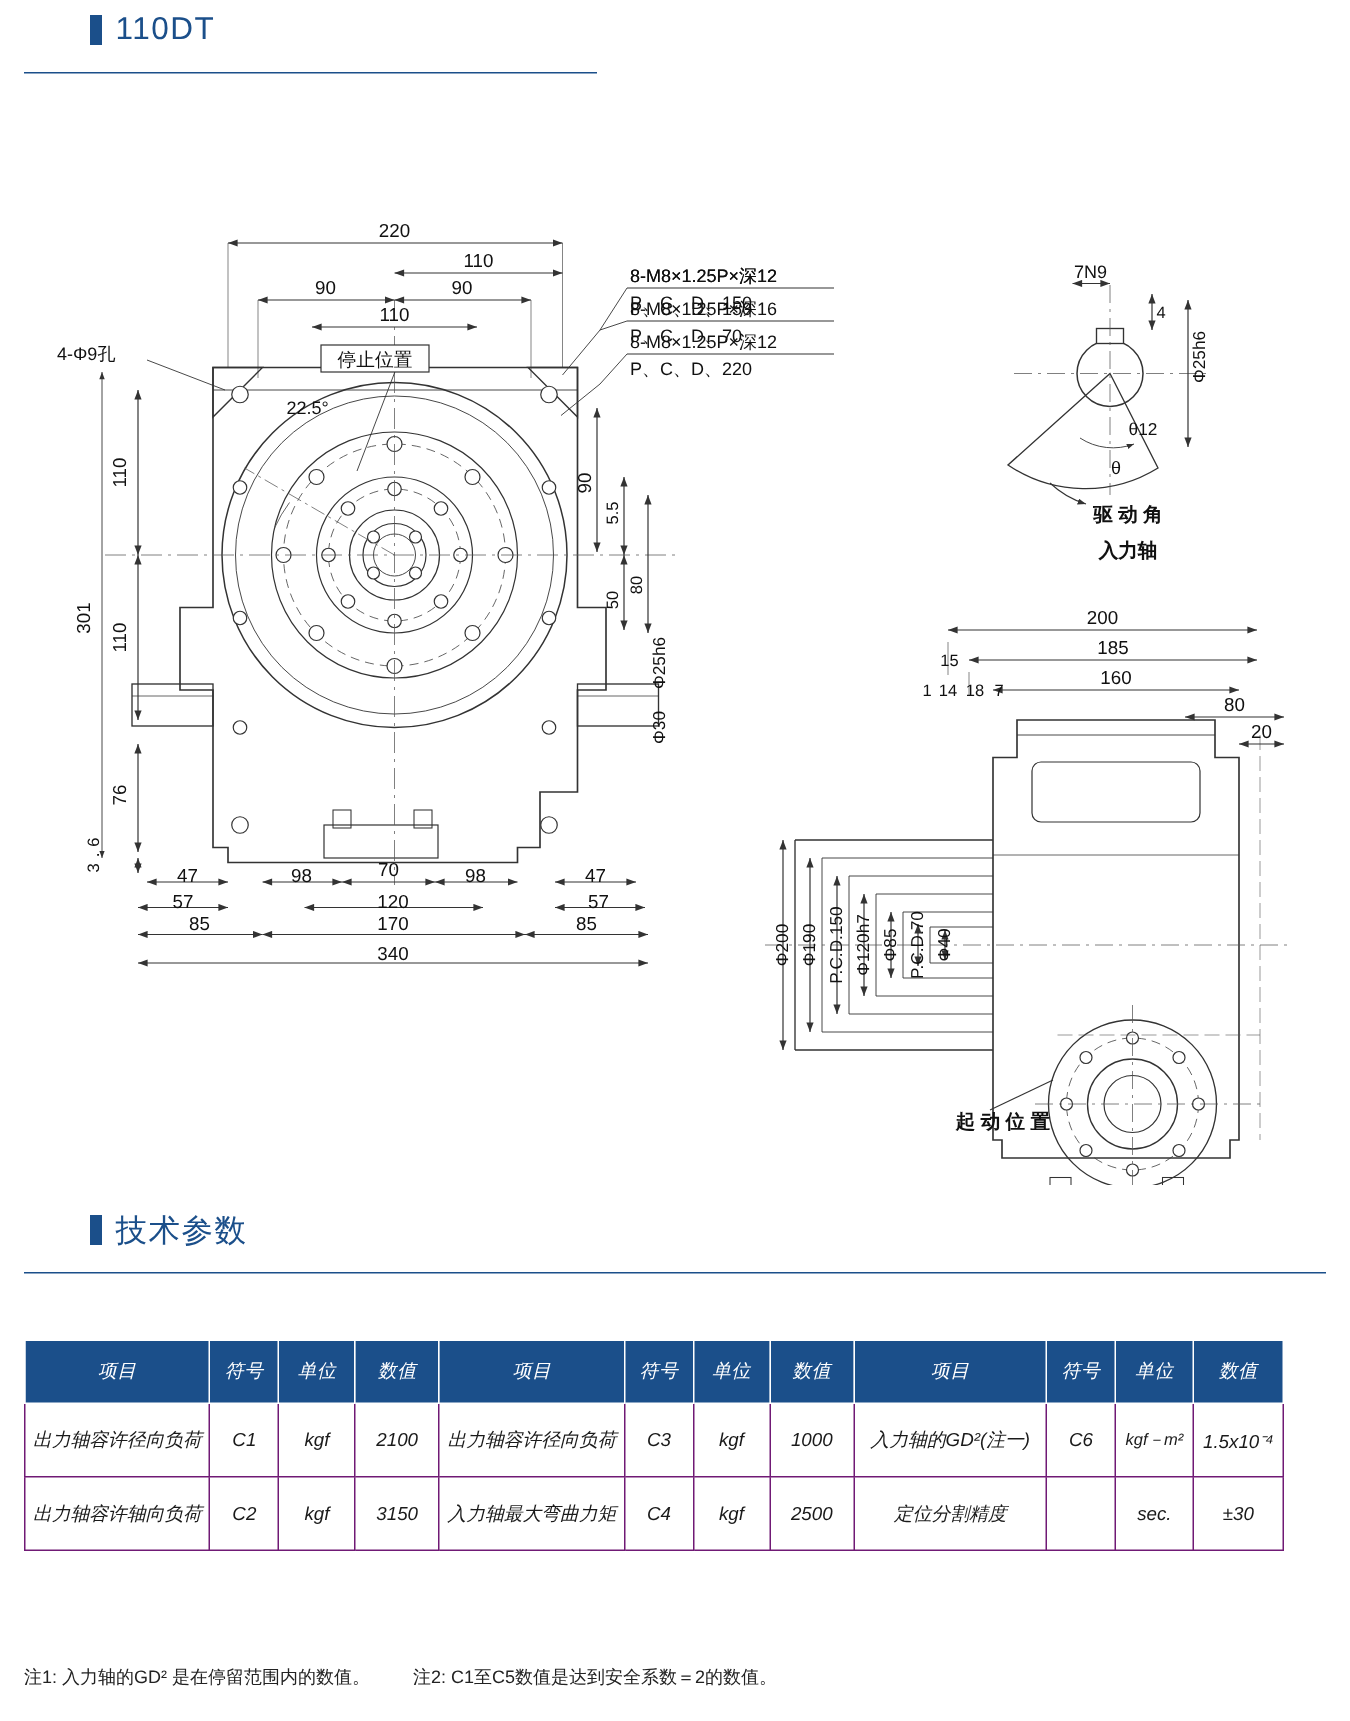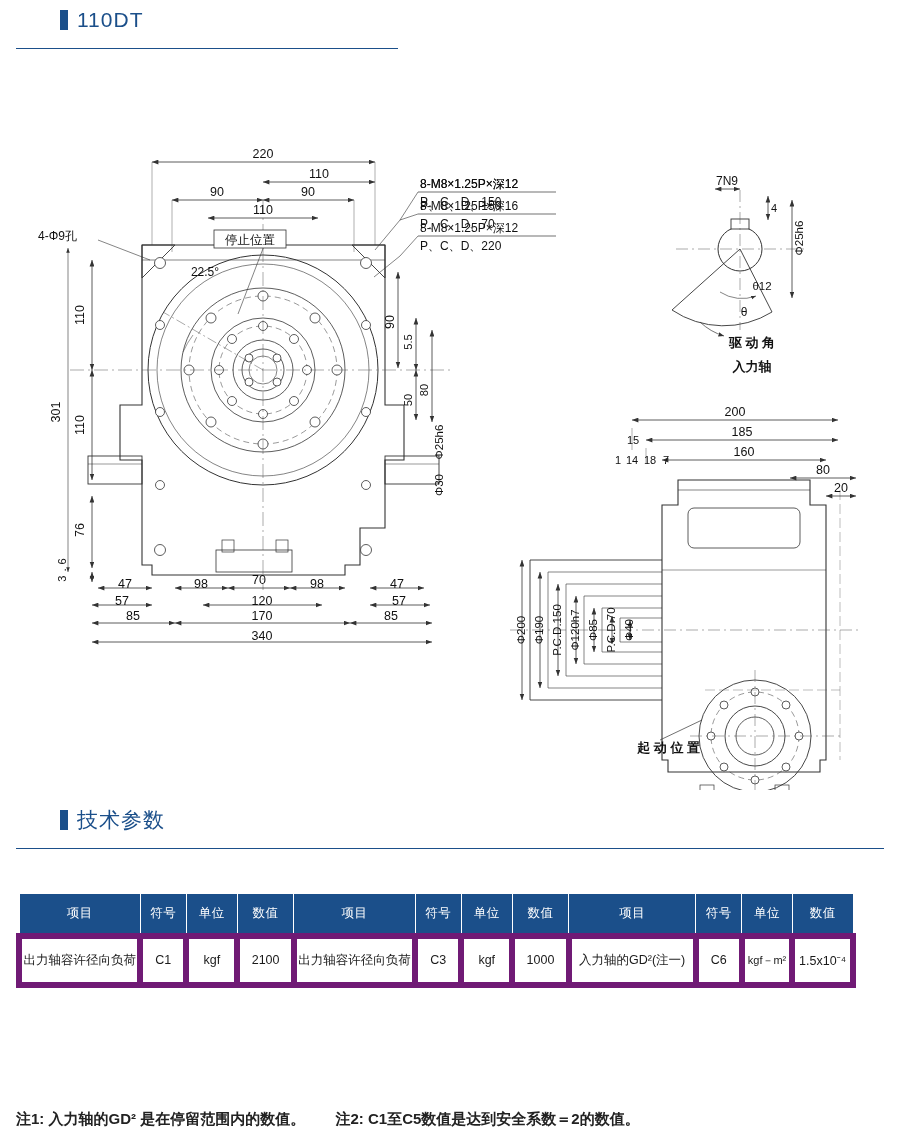--- a/index.html
+++ b/index.html
@@ -31,40 +31,41 @@
 
   
   .draw { position:absolute; left:0; top:60px; width:748px; height:730px; }
   .draw svg { display:block; }
 
   
   .tbl-wrap { position:absolute; left:16px; top:893px; width:868px; }
   table.spec {
     border-collapse:collapse; width:840px;
     font-size:12.5px;
+    font-style:italic;
   }
   table.spec th {
     background:#1b4f8a; color:#ffffff; font-weight:normal;
     border:1px solid #ffffff;
     height:42px; text-align:center; letter-spacing:0.5px;
   }
   table.spec td {
-    border:6px solid #701a75;
+    border:1px solid #701a75;
     height:49px; text-align:center; color:#1a1a1a;
     background:#ffffff;
   }
   table.spec td.name { text-align:center; }
   .w-item  { width:148px; }
   .w-sym   { width:52px; }
   .w-unit  { width:58px; }
   .w-val   { width:62px; }
   .small2 { font-size:11px; line-height:1.15;margin-top:23px; }
   .notes {
     position:absolute; left:16px; top:1110px;
-    font-size:15px; color:#222;font-weight:bold;
+    font-size:12px; color:#222;
   }
   .notes span.gap { display:inline-block; width:22px; }
 </style>
 </head>
 <body>
 
 <div class="page">
 
   <div class="sec-head" style="left:16px; top:8px;">
     <div class="sec-mark"></div>
@@ -401,20 +402,34 @@
           <td>2100</td>
           <td class="name">出力轴容许径向负荷</td>
           <td>C3</td>
           <td>kgf</td>
           <td>1000</td>
           <td class="name">入力轴的GD²(注一)</td>
           <td>C6</td>
           <td class="small2">kgf－m²</td>
           <td>1.5x10⁻⁴</td>
         </tr>
+        <tr>
+          <td class="name">出力轴容许轴向负荷</td>
+          <td>C2</td>
+          <td>kgf</td>
+          <td>3150</td>
+          <td class="name">入力轴最大弯曲力矩</td>
+          <td>C4</td>
+          <td>kgf</td>
+          <td>2500</td>
+          <td class="name">定位分割精度</td>
+          <td></td>
+          <td>sec.</td>
+          <td>±30</td>
+        </tr>
       </tbody>
     </table>
   </div>
 
   <div class="notes">
     <span>注1: 入力轴的GD² 是在停留范围内的数值。</span>
     <span class="gap"></span>
     <span>注2: C1至C5数值是达到安全系数＝2的数值。</span>
   </div>
 

